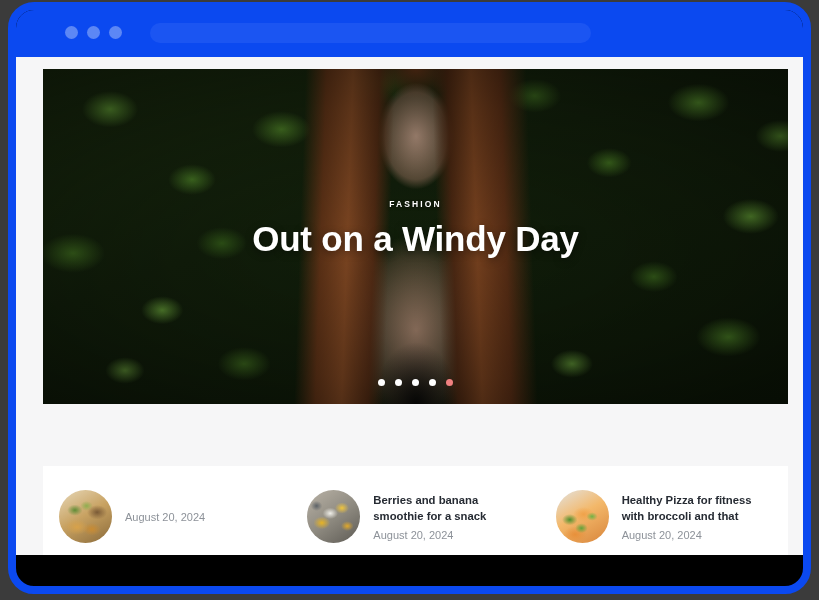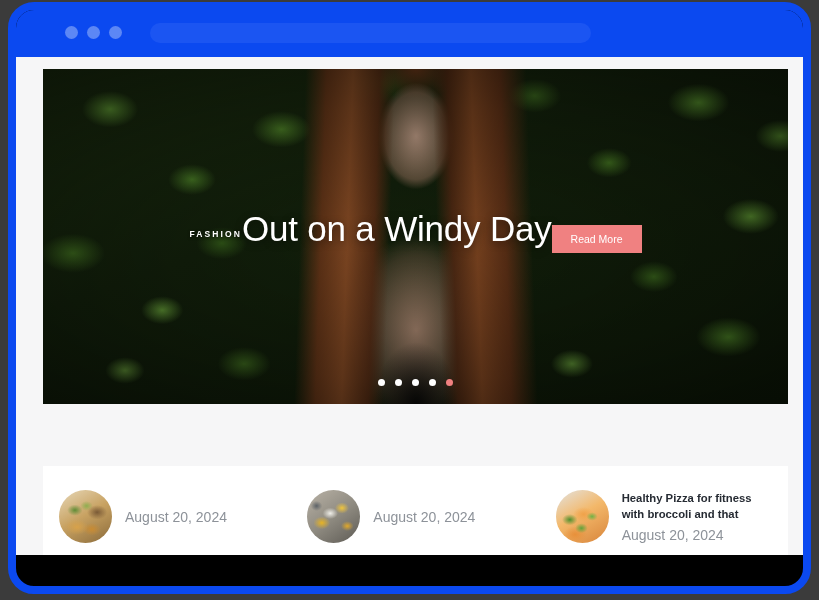--- a/index.html
+++ b/index.html
@@ -131,39 +131,39 @@
   }
   .hero-vignette {
     position: absolute;
     inset: 0;
     background: radial-gradient(ellipse 78% 66% at 50% 52%, rgba(0,0,0,.10) 0%, rgba(0,0,0,.34) 62%, rgba(0,0,0,.55) 100%);
   }
   .hero-content {
     position: absolute;
     inset: 0;
     display: flex;
-    flex-direction: row;
+    flex-direction: column;
     align-items: center;
     justify-content: center;
     text-align: center;
     padding-top: 4px;
   }
   #hero-category {
     color: #ffffff;
     font-size: 8.5px;
     font-weight: bold;
     letter-spacing: 2.1px;
     text-transform: uppercase;
     text-shadow: 0 1px 3px rgba(0,0,0,.55);
     margin-bottom: 10px;
   }
   #hero-title {
     color: #ffffff;
     font-size: 35px;
-    font-weight: normal;
+    font-weight: bold;
     letter-spacing: -0.2px;
     text-shadow: 0 2px 8px rgba(0,0,0,.45);
     margin-bottom: 19px;
   }
   #hero-excerpt {
     color: #ffffff;
     font-size: 10.4px;
     line-height: 1.95;
     max-width: 446px;
     text-shadow: 0 1px 4px rgba(0,0,0,.6);
@@ -252,21 +252,21 @@
   .post-text { min-width: 0; }
   .post-title {
     color: #262b33;
     font-size: 11.3px;
     font-weight: bold;
     line-height: 1.42;
     margin-bottom: 5px;
   }
   .post-date {
     color: #8d9299;
-    font-size: 14px;
+    font-size: 11px;
   }
 </style>
 </head>
 <body>
 
 <div id="browser-frame">
 
   <div id="titlebar">
     <div class="dots">
       <span class="dot"></span>
@@ -279,21 +279,20 @@
   <div id="page">
 
     <div id="hero">
       <div class="hero-photo"></div>
       <div class="hero-model"></div>
       <div class="hero-vignette"></div>
 
       <div class="hero-content">
         <div id="hero-category">FASHION</div>
         <h1 id="hero-title">Out on a Windy Day</h1>
-        <button id="hero-readmore">Read More</button>
       </div>
 
       <div id="hero-dots">
           <span class="hero-dot"></span>
           <span class="hero-dot"></span>
           <span class="hero-dot"></span>
           <span class="hero-dot"></span>
           <span class="hero-dot active"></span>
         </div>
     </div>
@@ -301,20 +300,21 @@
     <div id="posts-strip">
         <div class="post-item">
           <div class="post-thumb t0"></div>
           <div class="post-text">
             <div class="post-date">August 20, 2024</div>
           </div>
         </div>
         <div class="post-item">
           <div class="post-thumb t1"></div>
           <div class="post-text">
+            <div class="post-title">Berries and banana smoothie for a snack</div>
             <div class="post-date">August 20, 2024</div>
           </div>
         </div>
         <div class="post-item">
           <div class="post-thumb t2"></div>
           <div class="post-text">
             <div class="post-title">Healthy Pizza for fitness with broccoli and that</div>
             <div class="post-date">August 20, 2024</div>
           </div>
         </div>

